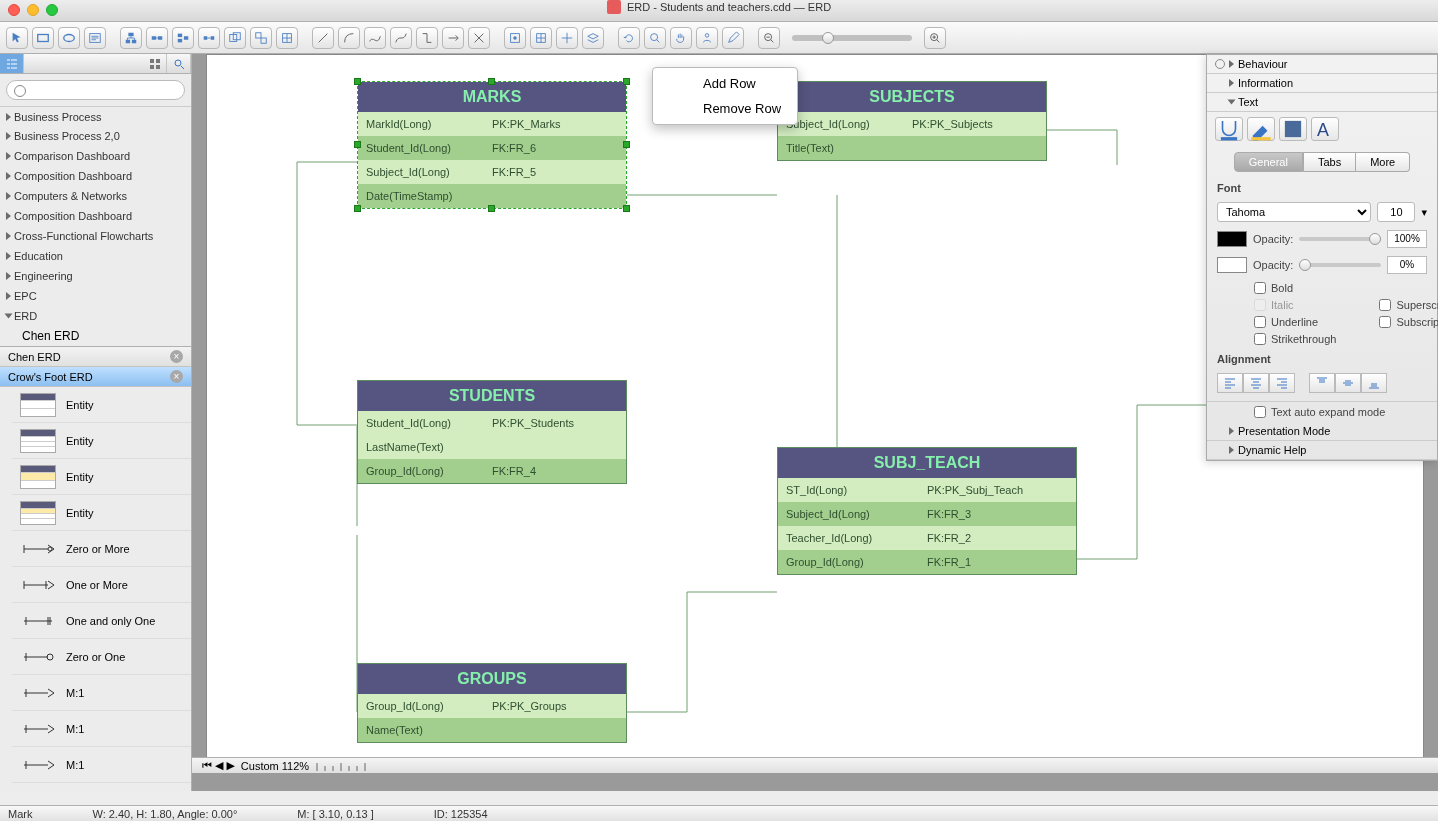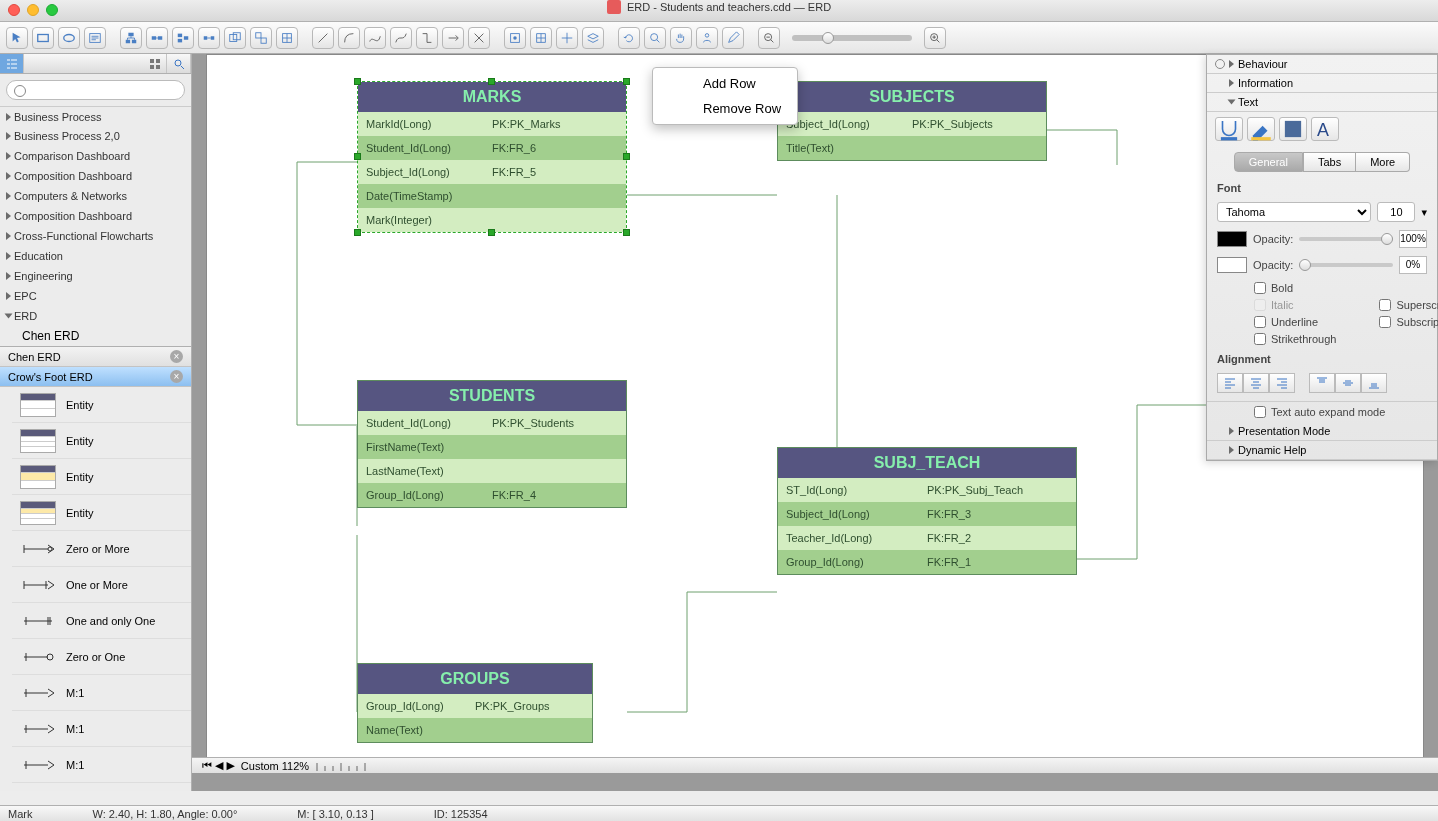--- a/index.html
+++ b/index.html
@@ -72,21 +72,21 @@
 .ptab{padding:3px 14px;background:linear-gradient(#fff,#e6e6e6);border:1px solid #aaa;font-size:11px;}
 .ptab:first-child{border-radius:4px 0 0 4px;}.ptab:last-child{border-radius:0 4px 4px 0;border-left:none;}
 .ptab.sel{background:linear-gradient(#c8c8c8,#a8a8a8);color:#fff;}
 .prow{display:flex;align-items:center;padding:4px 10px;gap:6px;}
 .plabel{font-size:11px;color:#444;}
 .pselect{flex:1;height:20px;background:#fff;border:1px solid #bbb;border-radius:3px;padding:0 4px;font-size:11px;}
 .psize{width:38px;height:20px;background:#fff;border:1px solid #bbb;border-radius:3px;text-align:center;font-size:11px;}
 .swatch{width:30px;height:16px;border:1px solid #888;}
 .slider{flex:1;height:4px;background:#c9c9c9;border-radius:2px;position:relative;}
 .slider .knob{position:absolute;top:-4px;width:12px;height:12px;background:linear-gradient(#fff,#ddd);border:1px solid #999;border-radius:50%;}
-.pct{width:28px;height:18px;background:#fff;border:1px solid #bbb;font-size:10px;text-align:center;line-height:16px;}
+.pct{width:40px;height:18px;background:#fff;border:1px solid #bbb;font-size:10px;text-align:center;line-height:16px;}
 .chk{display:flex;align-items:center;gap:5px;font-size:11px;color:#444;padding-left:37px;}
 .chk input{width:12px;height:12px;}
 .align-grp{display:flex;}
 .align-btn{width:26px;height:20px;background:linear-gradient(#fff,#e6e6e6);border:1px solid #bbb;display:flex;align-items:center;justify-content:center;}
 .align-btn svg{width:14px;height:14px;}
 
 
 .zoom-slider{width:120px;height:6px;background:#c0c0c0;border-radius:3px;position:relative;margin:0 8px;}
 .zoom-slider .knob{position:absolute;top:-3px;left:30px;width:12px;height:12px;background:linear-gradient(#fff,#ddd);border:1px solid #999;border-radius:50%;}
 
@@ -492,24 +492,20 @@
             <span class="c2">FK:FR_6</span>
           </div>
         <div class="ent-row er-a">
             <span class="c1">Subject_Id(Long)</span>
             <span class="c2">FK:FR_5</span>
           </div>
         <div class="ent-row er-b">
             <span class="c1">Date(TimeStamp)</span>
             <span class="c2"></span>
           </div>
-        <div class="ent-row er-a">
-            <span class="c1">Mark(Integer)</span>
-            <span class="c2"></span>
-          </div>
         <div class="selhandle" style="left:-4px;top:-4px"></div>
           <div class="selhandle" style="right:-4px;top:-4px"></div>
         <div class="selhandle" style="left:-4px;bottom:-4px"></div>
           <div class="selhandle" style="right:-4px;bottom:-4px"></div>
         <div class="selhandle" style="left:50%;top:-4px;margin-left:-4px"></div>
           <div class="selhandle" style="left:50%;bottom:-4px;margin-left:-4px"></div>
         <div class="selhandle" style="top:50%;left:-4px;margin-top:-4px"></div>
           <div class="selhandle" style="top:50%;right:-4px;margin-top:-4px"></div>
       </div>
 
@@ -524,24 +520,20 @@
             <span class="c2"></span>
           </div>
       </div>
 
       <div class="entity" style="left:150px;top:325px;width:270px">
         <div class="ent-hdr">STUDENTS</div>
         <div class="ent-row er-a">
             <span class="c1">Student_Id(Long)</span>
             <span class="c2">PK:PK_Students</span>
           </div>
-        <div class="ent-row er-b">
-            <span class="c1">FirstName(Text)</span>
-            <span class="c2"></span>
-          </div>
         <div class="ent-row er-a">
             <span class="c1">LastName(Text)</span>
             <span class="c2"></span>
           </div>
         <div class="ent-row er-b">
             <span class="c1">Group_Id(Long)</span>
             <span class="c2">FK:FR_4</span>
           </div>
       </div>
 
@@ -558,21 +550,21 @@
         <div class="ent-row er-a">
             <span class="c1">Teacher_Id(Long)</span>
             <span class="c2">FK:FR_2</span>
           </div>
         <div class="ent-row er-b">
             <span class="c1">Group_Id(Long)</span>
             <span class="c2">FK:FR_1</span>
           </div>
       </div>
 
-      <div class="entity" style="left:150px;top:608px;width:236px">
+      <div class="entity" style="left:150px;top:608px;width:270px">
         <div class="ent-hdr">GROUPS</div>
         <div class="ent-row er-a">
             <span class="c1">Group_Id(Long)</span>
             <span class="c2">PK:PK_Groups</span>
           </div>
         <div class="ent-row er-b">
             <span class="c1">Name(Text)</span>
             <span class="c2"></span>
           </div>
       </div>

